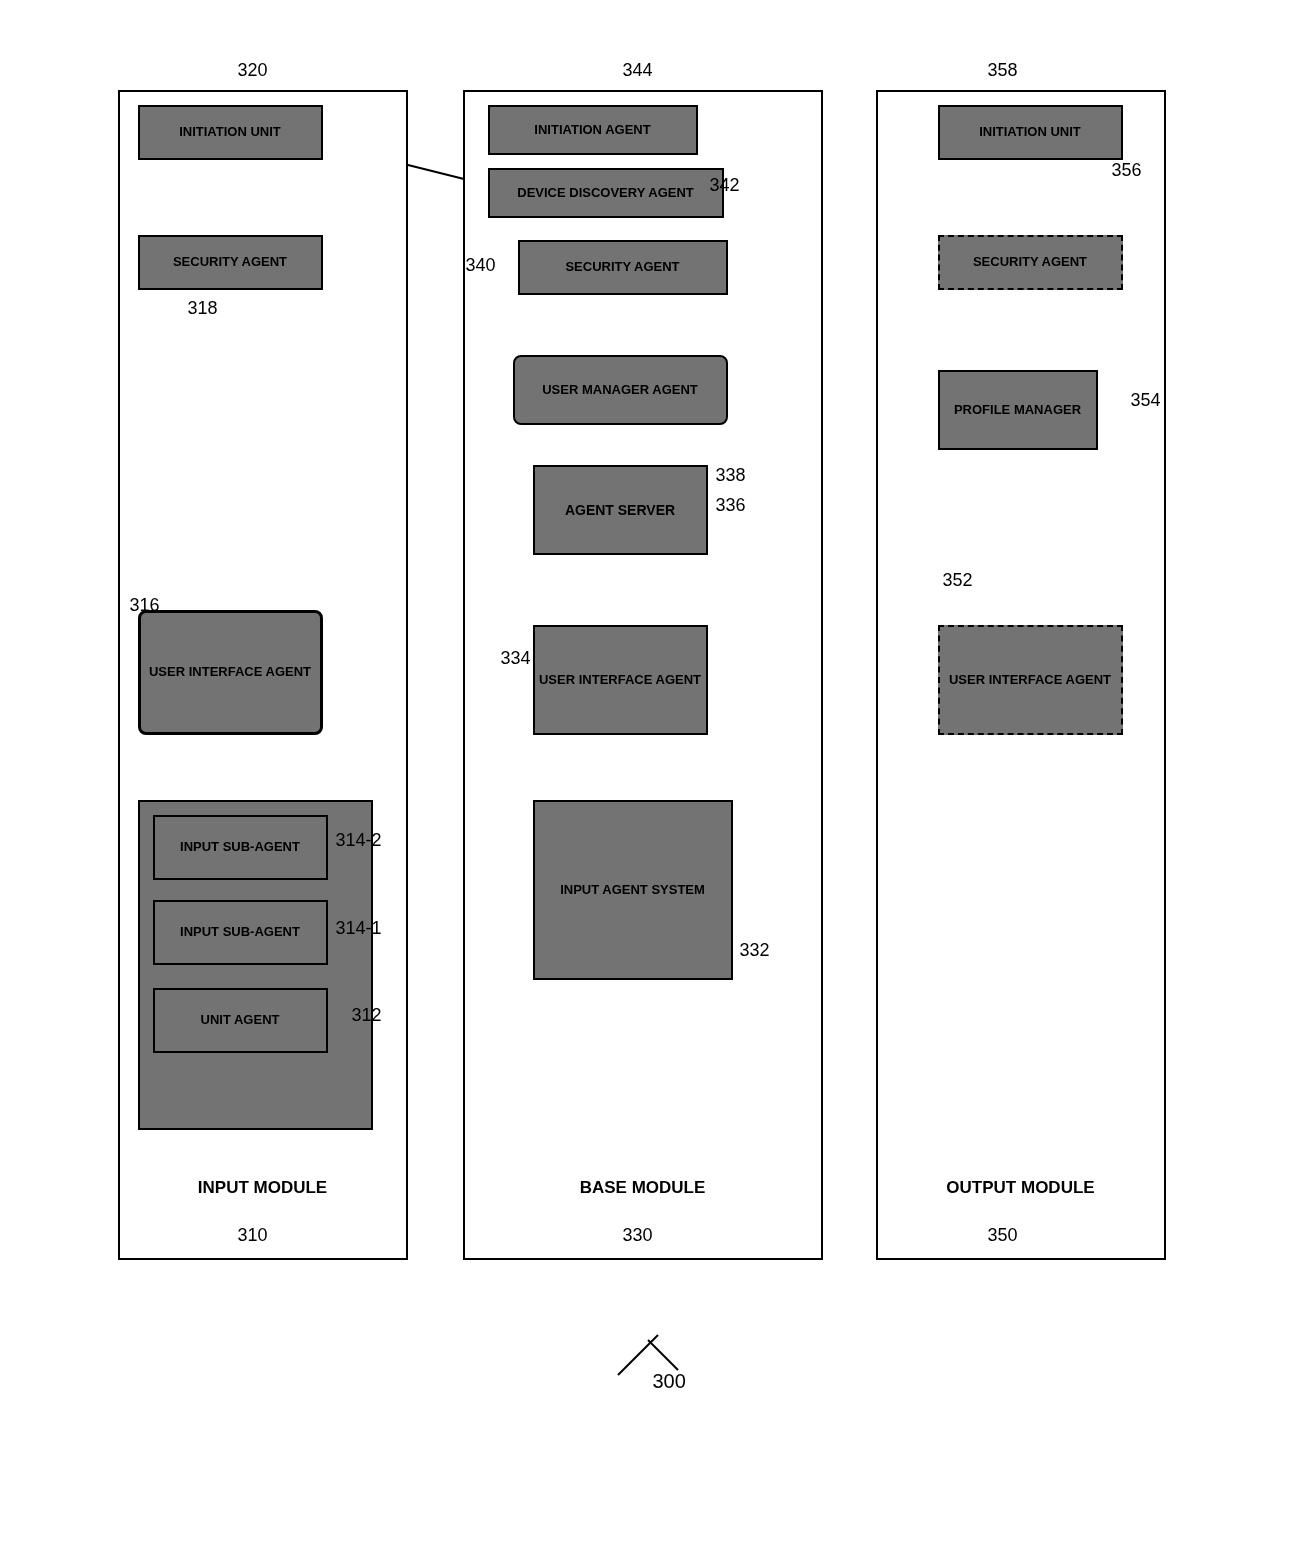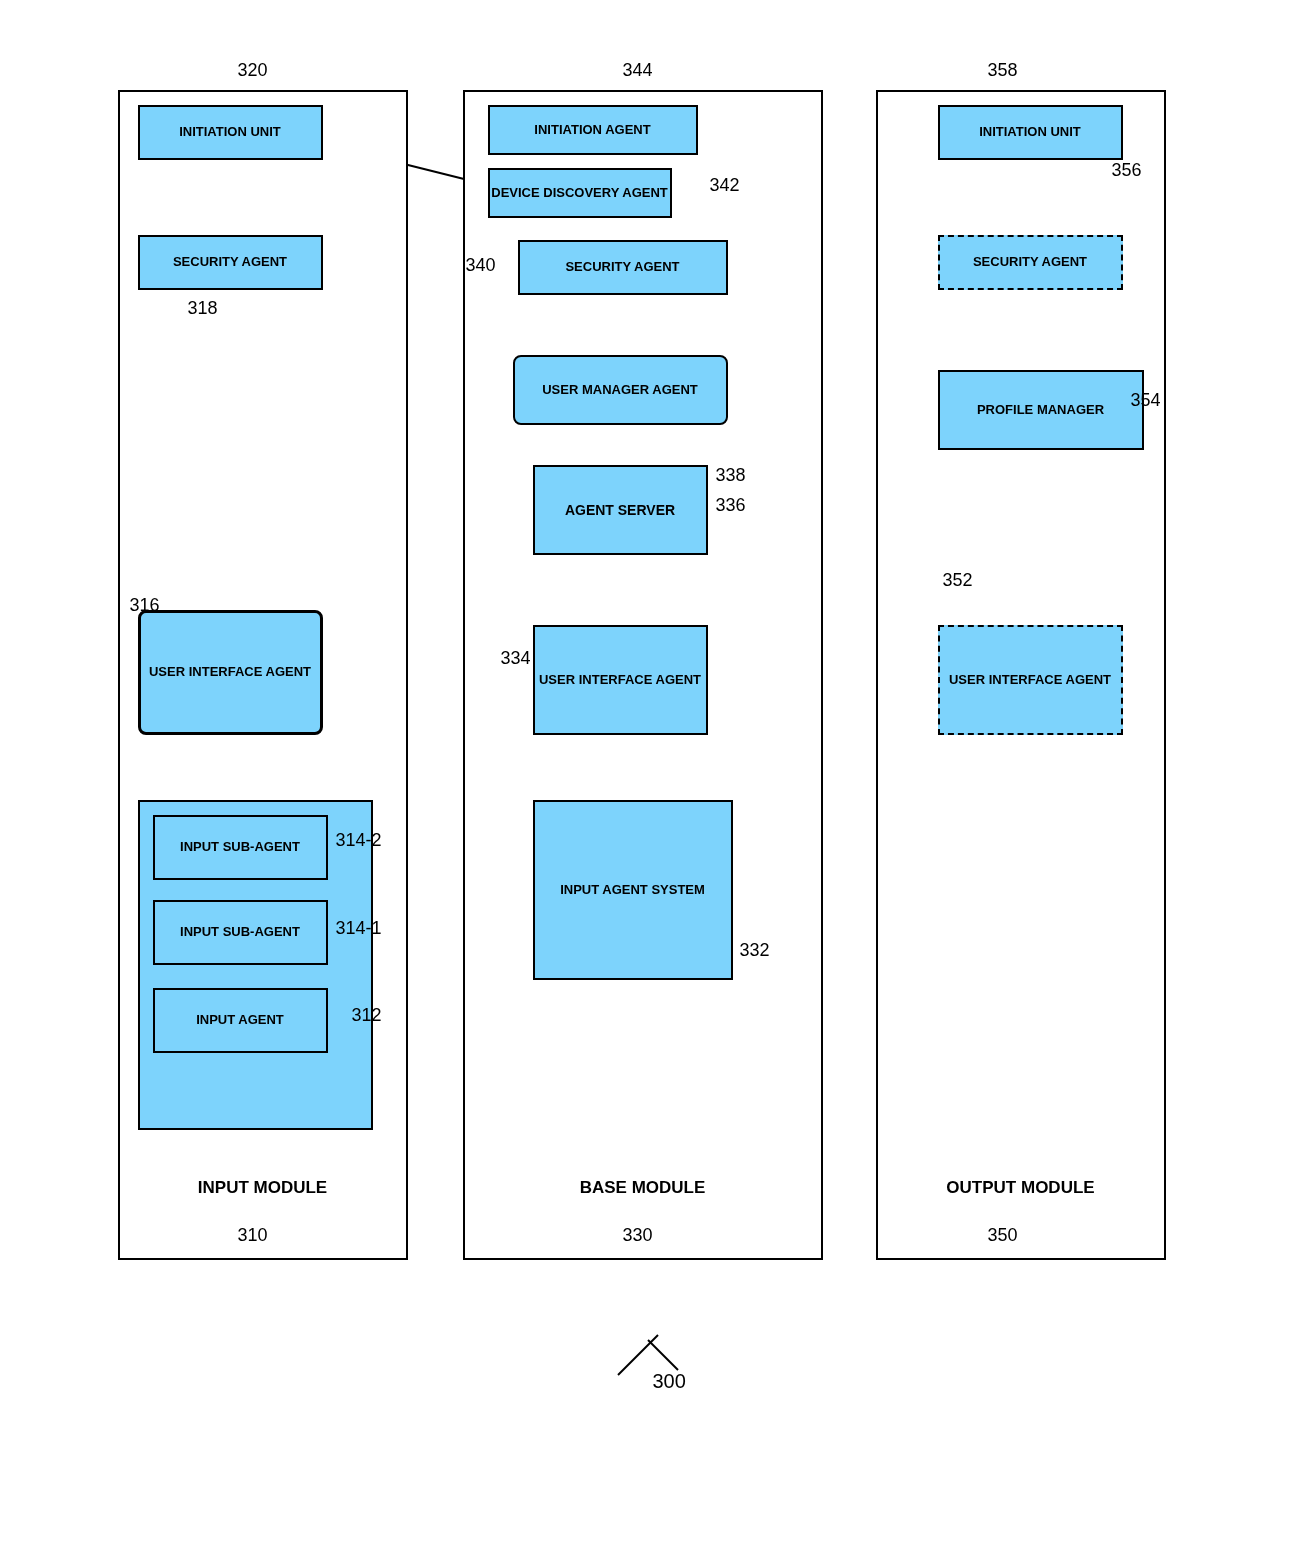--- a/index.html
+++ b/index.html
@@ -28,21 +28,21 @@
     
     .module-col {
       position: absolute;
       border: 2px solid #000;
       background: #fff;
     }
     
     .box {
       position: absolute;
       border: 2px solid #000;
-      background: #7dd3fc;
+      background: #737373;
       display: flex;
       align-items: center;
       justify-content: center;
       text-align: center;
       font-size: 14px;
       font-weight: bold;
       font-family: Arial, sans-serif;
       line-height: 1.3;
     }
     .box.dashed {
@@ -143,39 +143,39 @@
 
   <div class="ref-num" style="left:238px; top:800px;">314-2</div>
 
   <div class="box" style="left:55px; top:870px; width:175px; height:65px; font-size:13px;">
     <span>INPUT SUB-AGENT</span>
   </div>
 
   <div class="ref-num" style="left:238px; top:888px;">314-1</div>
 
   <div class="box" style="left:55px; top:958px; width:175px; height:65px; font-size:13px;">
-    <span>INPUT AGENT</span>
+    <span>UNIT AGENT</span>
   </div>
 
   <div class="ref-num" style="left:254px; top:975px;">312</div>
 
   <div class="module-label" style="left:20px; top:1148px; width:290px;">INPUT MODULE</div>
 
   <div class="ref-num" style="left:140px; top:1195px;">310</div>
 
   <div class="module-col" style="left:365px; top:60px; width:360px; height:1170px;">
   </div>
 
   <div class="ref-num" style="left:525px; top:30px;">344</div>
 
   <div class="box" style="left:390px; top:75px; width:210px; height:50px; font-size:13px;">
     <span>INITIATION AGENT</span>
   </div>
 
-  <div class="box" style="left:390px; top:138px; width:184px; height:50px; font-size:13px;">
+  <div class="box" style="left:390px; top:138px; width:236px; height:50px; font-size:13px;">
     <span>DEVICE DISCOVERY AGENT</span>
   </div>
 
   <div class="ref-num" style="left:612px; top:145px;">342</div>
 
   <div class="box" style="left:420px; top:210px; width:210px; height:55px; font-size:13px;">
     <span>SECURITY AGENT</span>
   </div>
 
   <div class="ref-num" style="left:368px; top:225px;">340</div>
@@ -216,21 +216,21 @@
   <div class="box" style="left:840px; top:75px; width:185px; height:55px; font-size:13px;">
     <span>INITIATION UNIT</span>
   </div>
 
   <div class="ref-num" style="left:970px; top:130px;margin-left:44px;">356</div>
 
   <div class="box dashed" style="left:840px; top:205px; width:185px; height:55px; font-size:13px;">
     <span>SECURITY AGENT</span>
   </div>
 
-  <div class="box" style="left:840px; top:340px; width:206px; height:80px; font-size:13px;">
+  <div class="box" style="left:840px; top:340px; width:160px; height:80px; font-size:13px;">
     <span>PROFILE MANAGER</span>
   </div>
 
   <div class="ref-num" style="left:1033px; top:360px;">354</div>
 
   <div class="ref-num" style="left:845px; top:540px;">352</div>
 
   <div class="box dashed" style="left:840px; top:595px; width:185px; height:110px; font-size:13px;">
     <span>USER INTERFACE AGENT</span>
   </div>

